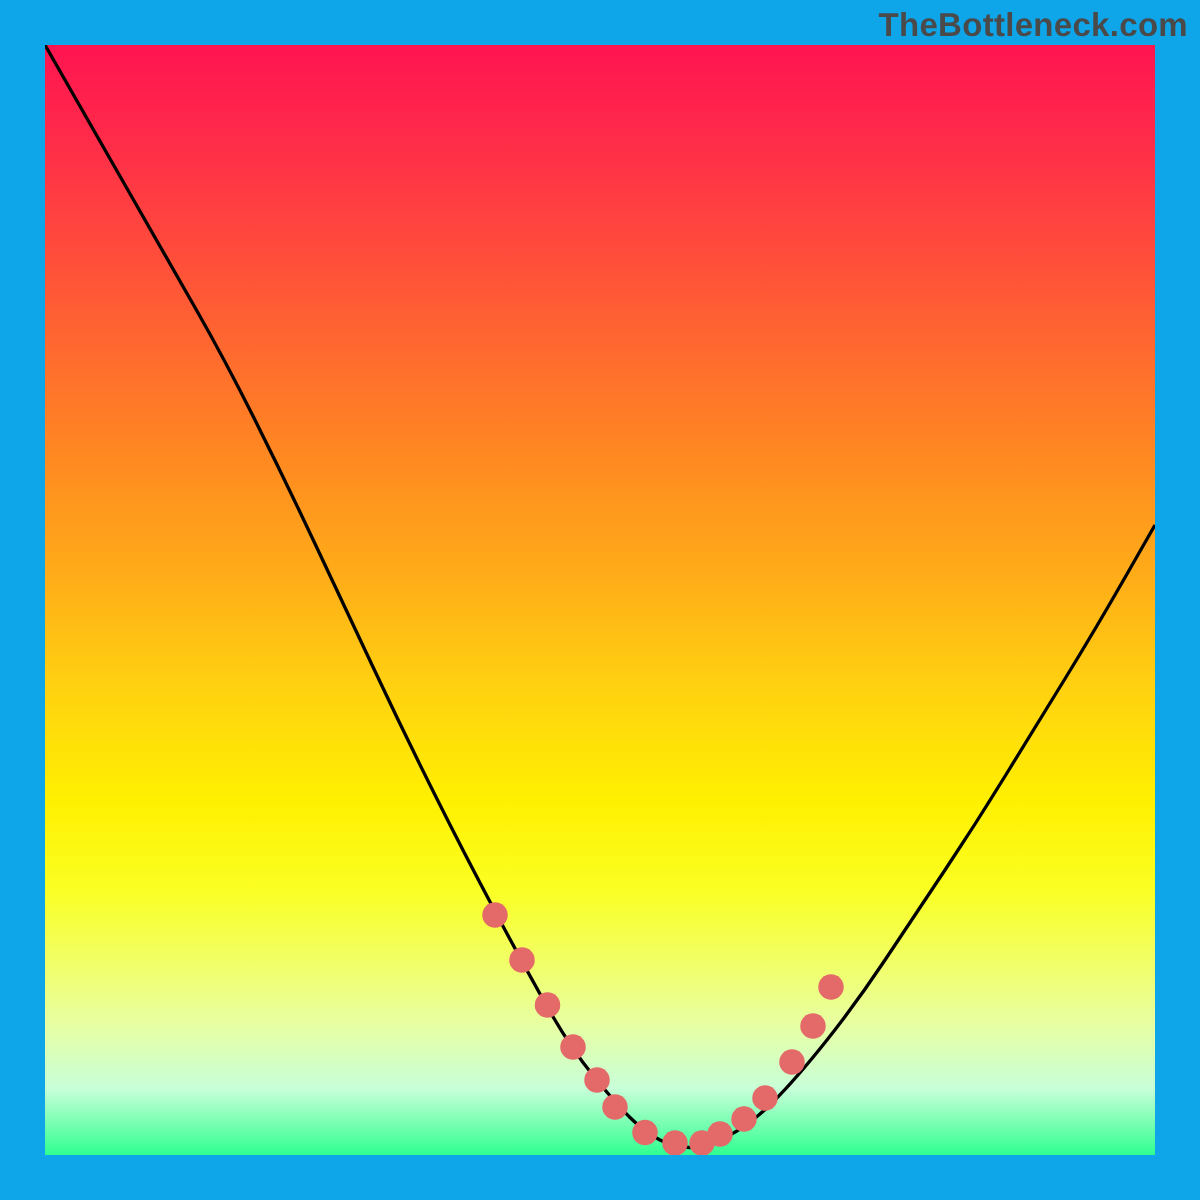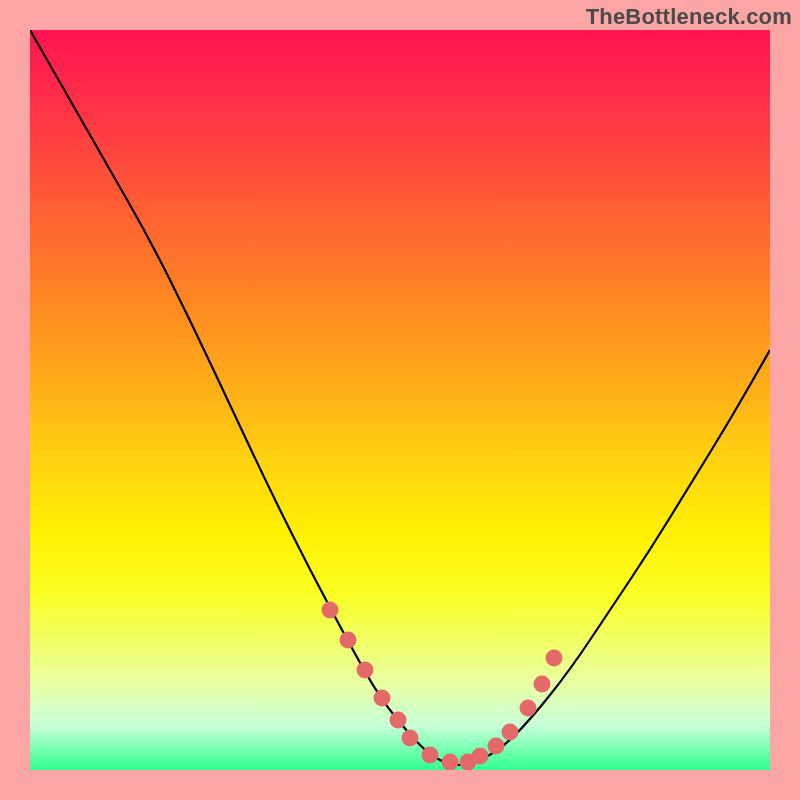--- a/index.html
+++ b/index.html
@@ -8,21 +8,21 @@
     width: 800px;
     height: 800px;
     background: #000;
     overflow: hidden;
     font-family: Arial, Helvetica, sans-serif;
   }
   .outer {
     position: relative;
     width: 800px;
     height: 800px;
-    background: #fca5a5;
+    background: #0ea5e9;
   }
   .plot {
     position: absolute;
     left: 30px;
     top: 30px;
     width: 740px;
     height: 740px;
     
     background: linear-gradient(
       to bottom,

